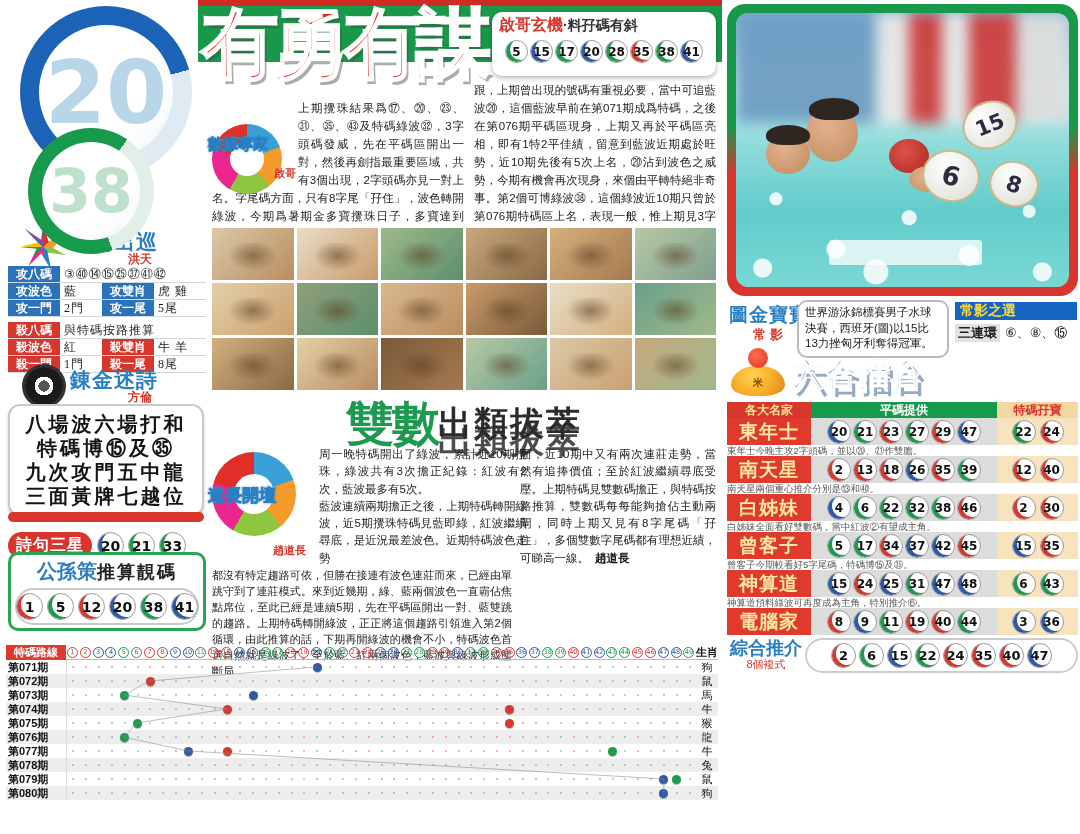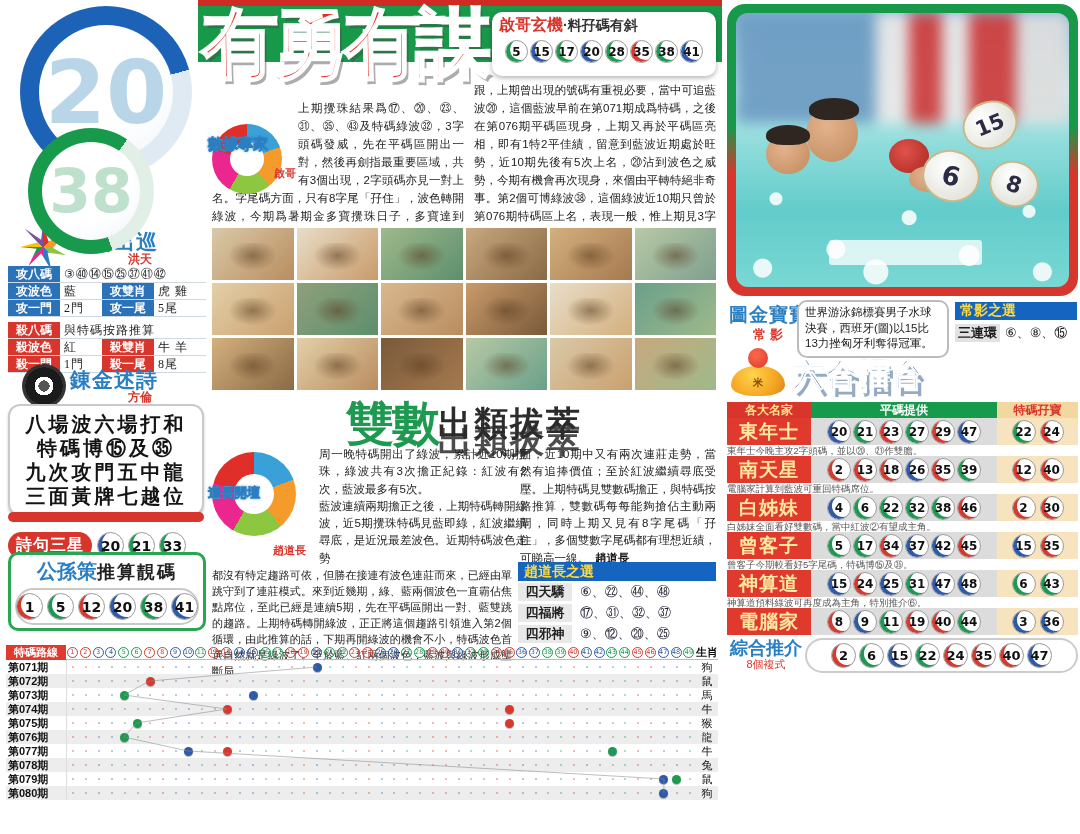--- a/index.html
+++ b/index.html
@@ -61,21 +61,21 @@
   .tile::after{content:'';position:absolute;width:60%;height:55%;left:20%;top:28%;
       background:radial-gradient(ellipse at 50% 45%,rgba(90,60,30,.55),rgba(90,60,30,0) 70%);}
 
   
   .mid-headline{position:absolute;left:212px;top:392px;width:504px;height:54px;text-align:center;white-space:nowrap;}
   .hl-green{font-size:48px;font-weight:900;color:#1d9a50;letter-spacing:-2px;vertical-align:middle;}
   .hl-dark{font-size:34px;font-weight:900;color:#2b2b2b;letter-spacing:2px;vertical-align:middle;
       text-shadow:0 .5em 0 rgba(45,45,45,.85);}
   .dz-badge{position:absolute;left:212px;top:452px;width:88px;height:114px;}
   .dz-badge .donut{width:84px;height:84px;}
-  .dz-badge .bl{top:32px;font-size:13px;}
+  .dz-badge .bl{top:32px;font-size:17px;}
   .dz-badge .ba{bottom:8px;}
   .dz-col{position:absolute;font-size:11.5px;line-height:1.5;color:#222;text-align:justify;white-space:pre-line;}
   .dz1{left:319px;top:446px;width:208px;height:118px;}
   .dz2{left:520px;top:446px;width:196px;height:112px;white-space:normal;}
   .dzb{left:212px;top:568px;width:300px;height:80px;font-size:11px;line-height:1.45;}
   .picks-box{position:absolute;left:518px;top:562px;width:198px;height:88px;}
   .picks-head{background:#1565c0;color:#ffd83a;font-weight:900;font-size:14px;padding:1px 6px;height:19px;}
   .pick-row{display:flex;align-items:center;height:21px;font-size:13px;color:#223;}
   .pick-label{font-weight:900;color:#222;background:#e8e8e8;width:54px;text-align:center;margin-right:8px;}
 
@@ -283,37 +283,20 @@
     <span class="bl">道長開壇</span>
     <span class="ba">趙道長</span>
   </div>
   <div class="dz-col dz1">周一晚特碼開出了綠波，累計近10期攪珠，綠波共有3次擔正紀錄：紅波有2次，藍波最多有5次。
 藍波連續兩期擔正之後，上期特碼轉開綠波，近5期攪珠特碼見藍即綠，紅波繼續尋底，是近況最差波色。近期特碼波色走勢</div>
   <div class="dz-col dz2">
     <span>面，近10期中又有兩次連莊走勢，當然有追捧價值；至於紅波繼續尋底受壓。上期特碼見雙數碼擔正，與特碼按路推算，雙數碼每每能夠搶佔主動兩閘，同時上期又見有8字尾碼「孖住」，多個雙數字尾碼都有理想近績，可睇高一線。</span><span class="sig">趙道長</span>
   </div>
   <div class="dz-col dzb">都沒有特定趨路可依，但勝在接連有波色連莊而來，已經由單跳守到了連莊模式。來到近幾期，綠、藍兩個波色一直霸佔焦點席位，至此已經是連續5期，先在平碼區開出一對、藍雙跳的趨路。上期特碼轉開綠波，正正將這個趨路引領進入第2個循環，由此推算的話，下期再開綠波的機會不小，特碼波色首選自然就是綠波了。至於藍、紅兩個波色，藍波與綠波形成壟斷局</div>
 
-  <div class="picks-box">
-    <div class="picks-head">趙道長之選</div>
-    <div id="picks-rows">
-        <div class="pick-row">
-          <span class="pick-label">四天驕</span>
-          <span>⑥、㉒、㊹、㊽</span>
-        </div>
-        <div class="pick-row">
-          <span class="pick-label">四福將</span>
-          <span>⑰、㉛、㉜、㊲</span>
-        </div>
-        <div class="pick-row">
-          <span class="pick-label">四邪神</span>
-          <span>⑨、⑫、⑳、㉕</span>
-        </div>
-      </div>
-  </div>
 
   <div class="sec" style="top:228px;">
     <div class="sec-head">
       <div class="pinwheel"></div>
       <span class="sec-title">包公出巡</span>
       <span class="sec-author">洪天</span>
     </div>
     <div class="bg-table" id="baogong-table">
         <div class="bg-row">
           <span class="bg-lab lab-atk">攻八碼</span>
@@ -466,21 +449,21 @@
               <span class="ball" style="--c: #d63a2f; height: 24px; width: 24px; font-size: 12px;">18</span>
               <span class="ball" style="--c: #2f5aa8; height: 24px; width: 24px; font-size: 12px;">26</span>
               <span class="ball" style="--c: #d63a2f; height: 24px; width: 24px; font-size: 12px;">35</span>
               <span class="ball" style="--c: #1d9a50; height: 24px; width: 24px; font-size: 12px;">39</span>
             </div>
             <div class="exp-pair">
               <span class="ball" style="--c: #d63a2f; height: 24px; width: 24px; font-size: 12px;">12</span>
               <span class="ball" style="--c: #d63a2f; height: 24px; width: 24px; font-size: 12px;">40</span>
             </div>
           </div>
-          <div class="exp-note">電腦家計算到藍波可重回特碼席位。</div>
+          <div class="exp-note">南天星兩個重心推介分別是⑬和㊵。</div>
         </div>
         <div>
           <div class="exp-main">
             <div class="exp-name">白姊妹</div>
             <div class="exp-nums">
               <span class="ball" style="--c: #2f5aa8; height: 24px; width: 24px; font-size: 12px;">4</span>
               <span class="ball" style="--c: #1d9a50; height: 24px; width: 24px; font-size: 12px;">6</span>
               <span class="ball" style="--c: #1d9a50; height: 24px; width: 24px; font-size: 12px;">22</span>
               <span class="ball" style="--c: #1d9a50; height: 24px; width: 24px; font-size: 12px;">32</span>
               <span class="ball" style="--c: #1d9a50; height: 24px; width: 24px; font-size: 12px;">38</span>

